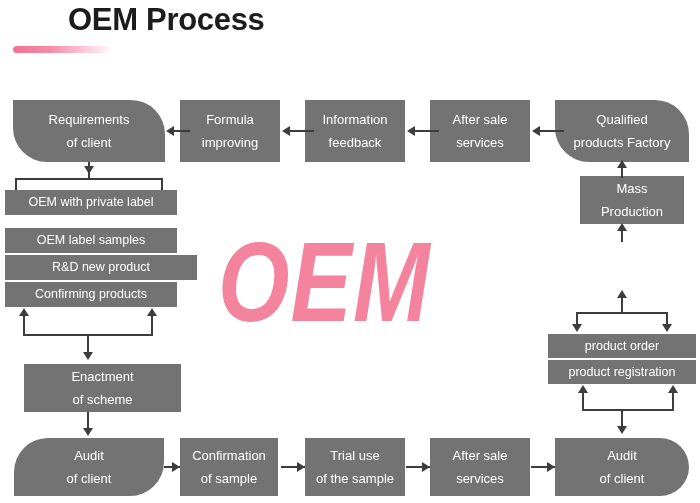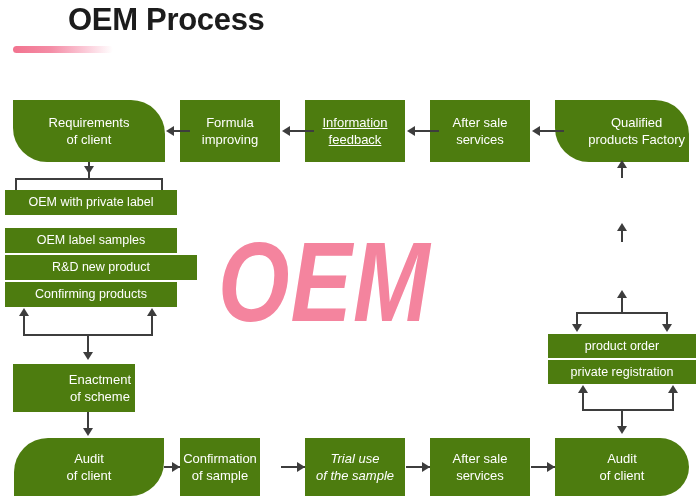--- a/index.html
+++ b/index.html
@@ -52,24 +52,24 @@
     letter-spacing: 1px;
     transform: scaleY(1.22);
     transform-origin: left top;
     white-space: nowrap;
     user-select: none;
   }
 
   
   .box {
     position: absolute;
-    background: #4d7c0f;
+    background: #737373;
     color: #ffffff;
     font-size: 13px;
-    line-height: 17px;
+    line-height: 23px;
     text-align: center;
     display: flex;
     align-items: center;
     justify-content: center;
     box-sizing: border-box;
     padding: 8px 4px;
   }
   .box .lbl { display: block; white-space: pre-line; }
   
   .r-tr-bl { border-radius: 0 34px 0 34px; }
@@ -126,31 +126,31 @@
   <div class="box r-tr-bl" style="left:13px; top:100px; width:152px; height:62px;">
     <span class="lbl">Requirements
 of client</span>
   </div>
 
   <div class="box" style="left:180px; top:100px; width:100px; height:62px;">
     <span class="lbl">Formula
 improving</span>
   </div>
 
-  <div class="box" style="left:305px; top:100px; width:100px; height:62px;text-decoration:underline;">
+  <div class="box" style="left:305px; top:100px; width:100px; height:62px;">
     <span class="lbl">Information
 feedback</span>
   </div>
 
   <div class="box" style="left:430px; top:100px; width:100px; height:62px;">
     <span class="lbl">After sale
 services</span>
   </div>
 
-  <div class="box r-tr-bl" style="left:555px; top:100px; width:134px; height:62px;justify-content:flex-end;">
+  <div class="box r-tr-bl" style="left:555px; top:100px; width:134px; height:62px;">
     <span class="lbl">Qualified
 products Factory</span>
   </div>
 
   <div class="ln hline" style="left:172px; top:130px; width:18px;"></div>
   <div class="arw arw-left" style="left:166px; top:126px;"></div>
 
   <div class="ln hline" style="left:288px; top:130px; width:26px;"></div>
   <div class="arw arw-left" style="left:282px; top:126px;"></div>
 
@@ -182,68 +182,72 @@
   </div>
 
   <div class="arw arw-up" style="left:19px; top:308px;"></div>
   <div class="arw arw-up" style="left:147px; top:308px;"></div>
   <div class="ln vline" style="left:23px; top:315px; width:2px; height:21px;"></div>
   <div class="ln vline" style="left:151px; top:315px; width:2px; height:21px;"></div>
   <div class="ln hline" style="left:23px; top:334px; width:130px;"></div>
   <div class="ln vline" style="left:87px; top:334px; width:2px; height:20px;"></div>
   <div class="arw arw-down" style="left:83px; top:352px;"></div>
 
-  <div class="box" style="left:13px; top:364px; width:122px; height:48px;justify-content:flex-end;">
+  <div class="box" style="left:24px; top:364px; width:157px; height:48px;">
     <span class="lbl">Enactment
 of scheme</span>
   </div>
 
   <div class="ln vline" style="left:87px; top:412px; width:2px; height:18px;"></div>
   <div class="arw arw-down" style="left:83px; top:428px;"></div>
 
+  <div class="box" style="left:580px; top:176px; width:104px; height:48px;">
+    <span class="lbl">Mass
+Production</span>
+  </div>
   <div class="ln vline" style="left:621px; top:162px; width:2px; height:16px;"></div>
   <div class="arw arw-up" style="left:617px; top:160px;"></div>
 
   <div class="ln vline" style="left:621px; top:226px; width:2px; height:16px;"></div>
   <div class="arw arw-up" style="left:617px; top:223px;"></div>
 
   <div class="ln vline" style="left:621px; top:298px; width:2px; height:16px;"></div>
   <div class="arw arw-up" style="left:617px; top:290px;"></div>
   <div class="ln hline" style="left:576px; top:312px; width:92px;"></div>
   <div class="ln vline" style="left:576px; top:312px; width:2px; height:14px;"></div>
   <div class="ln vline" style="left:666px; top:312px; width:2px; height:14px;"></div>
   <div class="arw arw-down" style="left:572px; top:324px;"></div>
   <div class="arw arw-down" style="left:662px; top:324px;"></div>
 
   <div class="box small" style="left:548px; top:334px; width:148px; height:24px;">
     <span class="lbl">product order</span>
   </div>
   <div class="box small" style="left:548px; top:360px; width:148px; height:24px;">
-    <span class="lbl">private registration</span>
+    <span class="lbl">product registration</span>
   </div>
 
   <div class="arw arw-up" style="left:578px; top:385px;"></div>
   <div class="arw arw-up" style="left:668px; top:385px;"></div>
   <div class="ln vline" style="left:582px; top:392px; width:2px; height:19px;"></div>
   <div class="ln vline" style="left:672px; top:392px; width:2px; height:19px;"></div>
   <div class="ln hline" style="left:582px; top:409px; width:92px;"></div>
   <div class="ln vline" style="left:621px; top:409px; width:2px; height:19px;"></div>
   <div class="arw arw-down" style="left:617px; top:426px;"></div>
 
   <div class="box r-lb" style="left:14px; top:438px; width:150px; height:58px;">
     <span class="lbl">Audit
 of client</span>
   </div>
 
-  <div class="box" style="left:180px; top:438px; width:80px; height:58px;">
+  <div class="box" style="left:180px; top:438px; width:98px; height:58px;">
     <span class="lbl">Confirmation
 of sample</span>
   </div>
 
-  <div class="box" style="left:305px; top:438px; width:100px; height:58px;font-style:italic;">
+  <div class="box" style="left:305px; top:438px; width:100px; height:58px;">
     <span class="lbl">Trial use
 of the sample</span>
   </div>
 
   <div class="box" style="left:430px; top:438px; width:100px; height:58px;">
     <span class="lbl">After sale
 services</span>
   </div>
 
   <div class="box r-right" style="left:555px; top:438px; width:134px; height:58px;">

